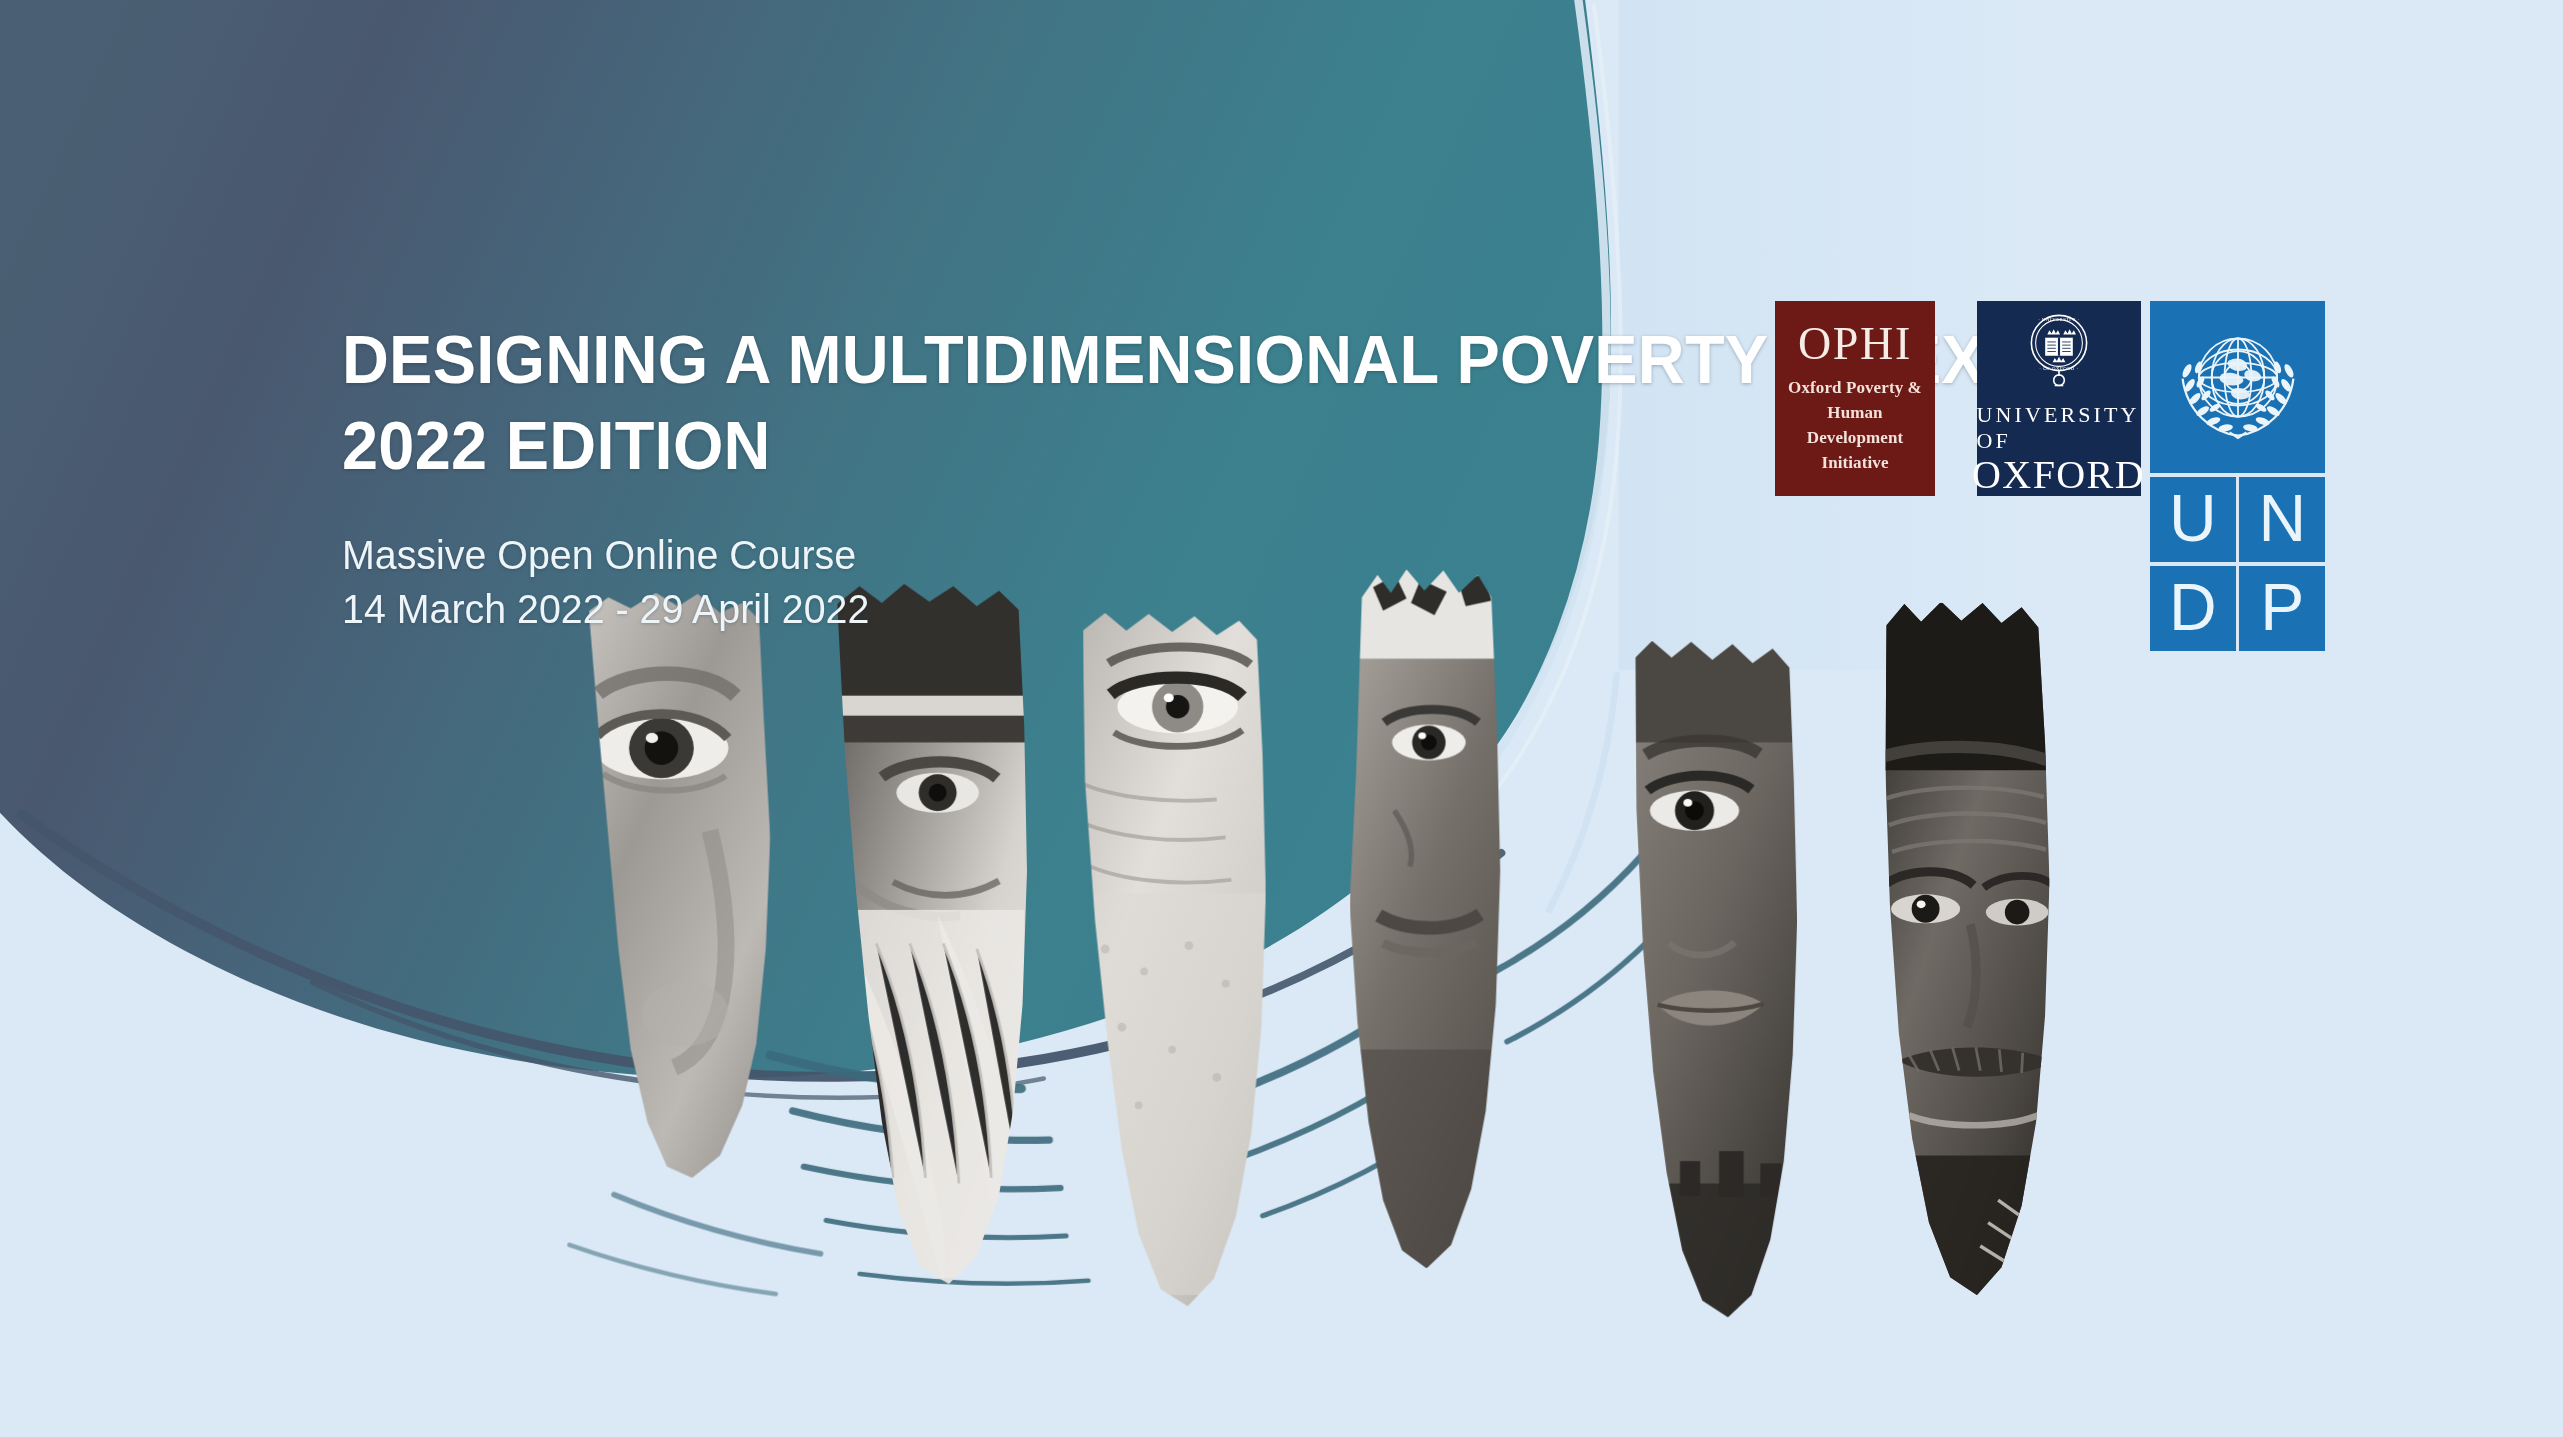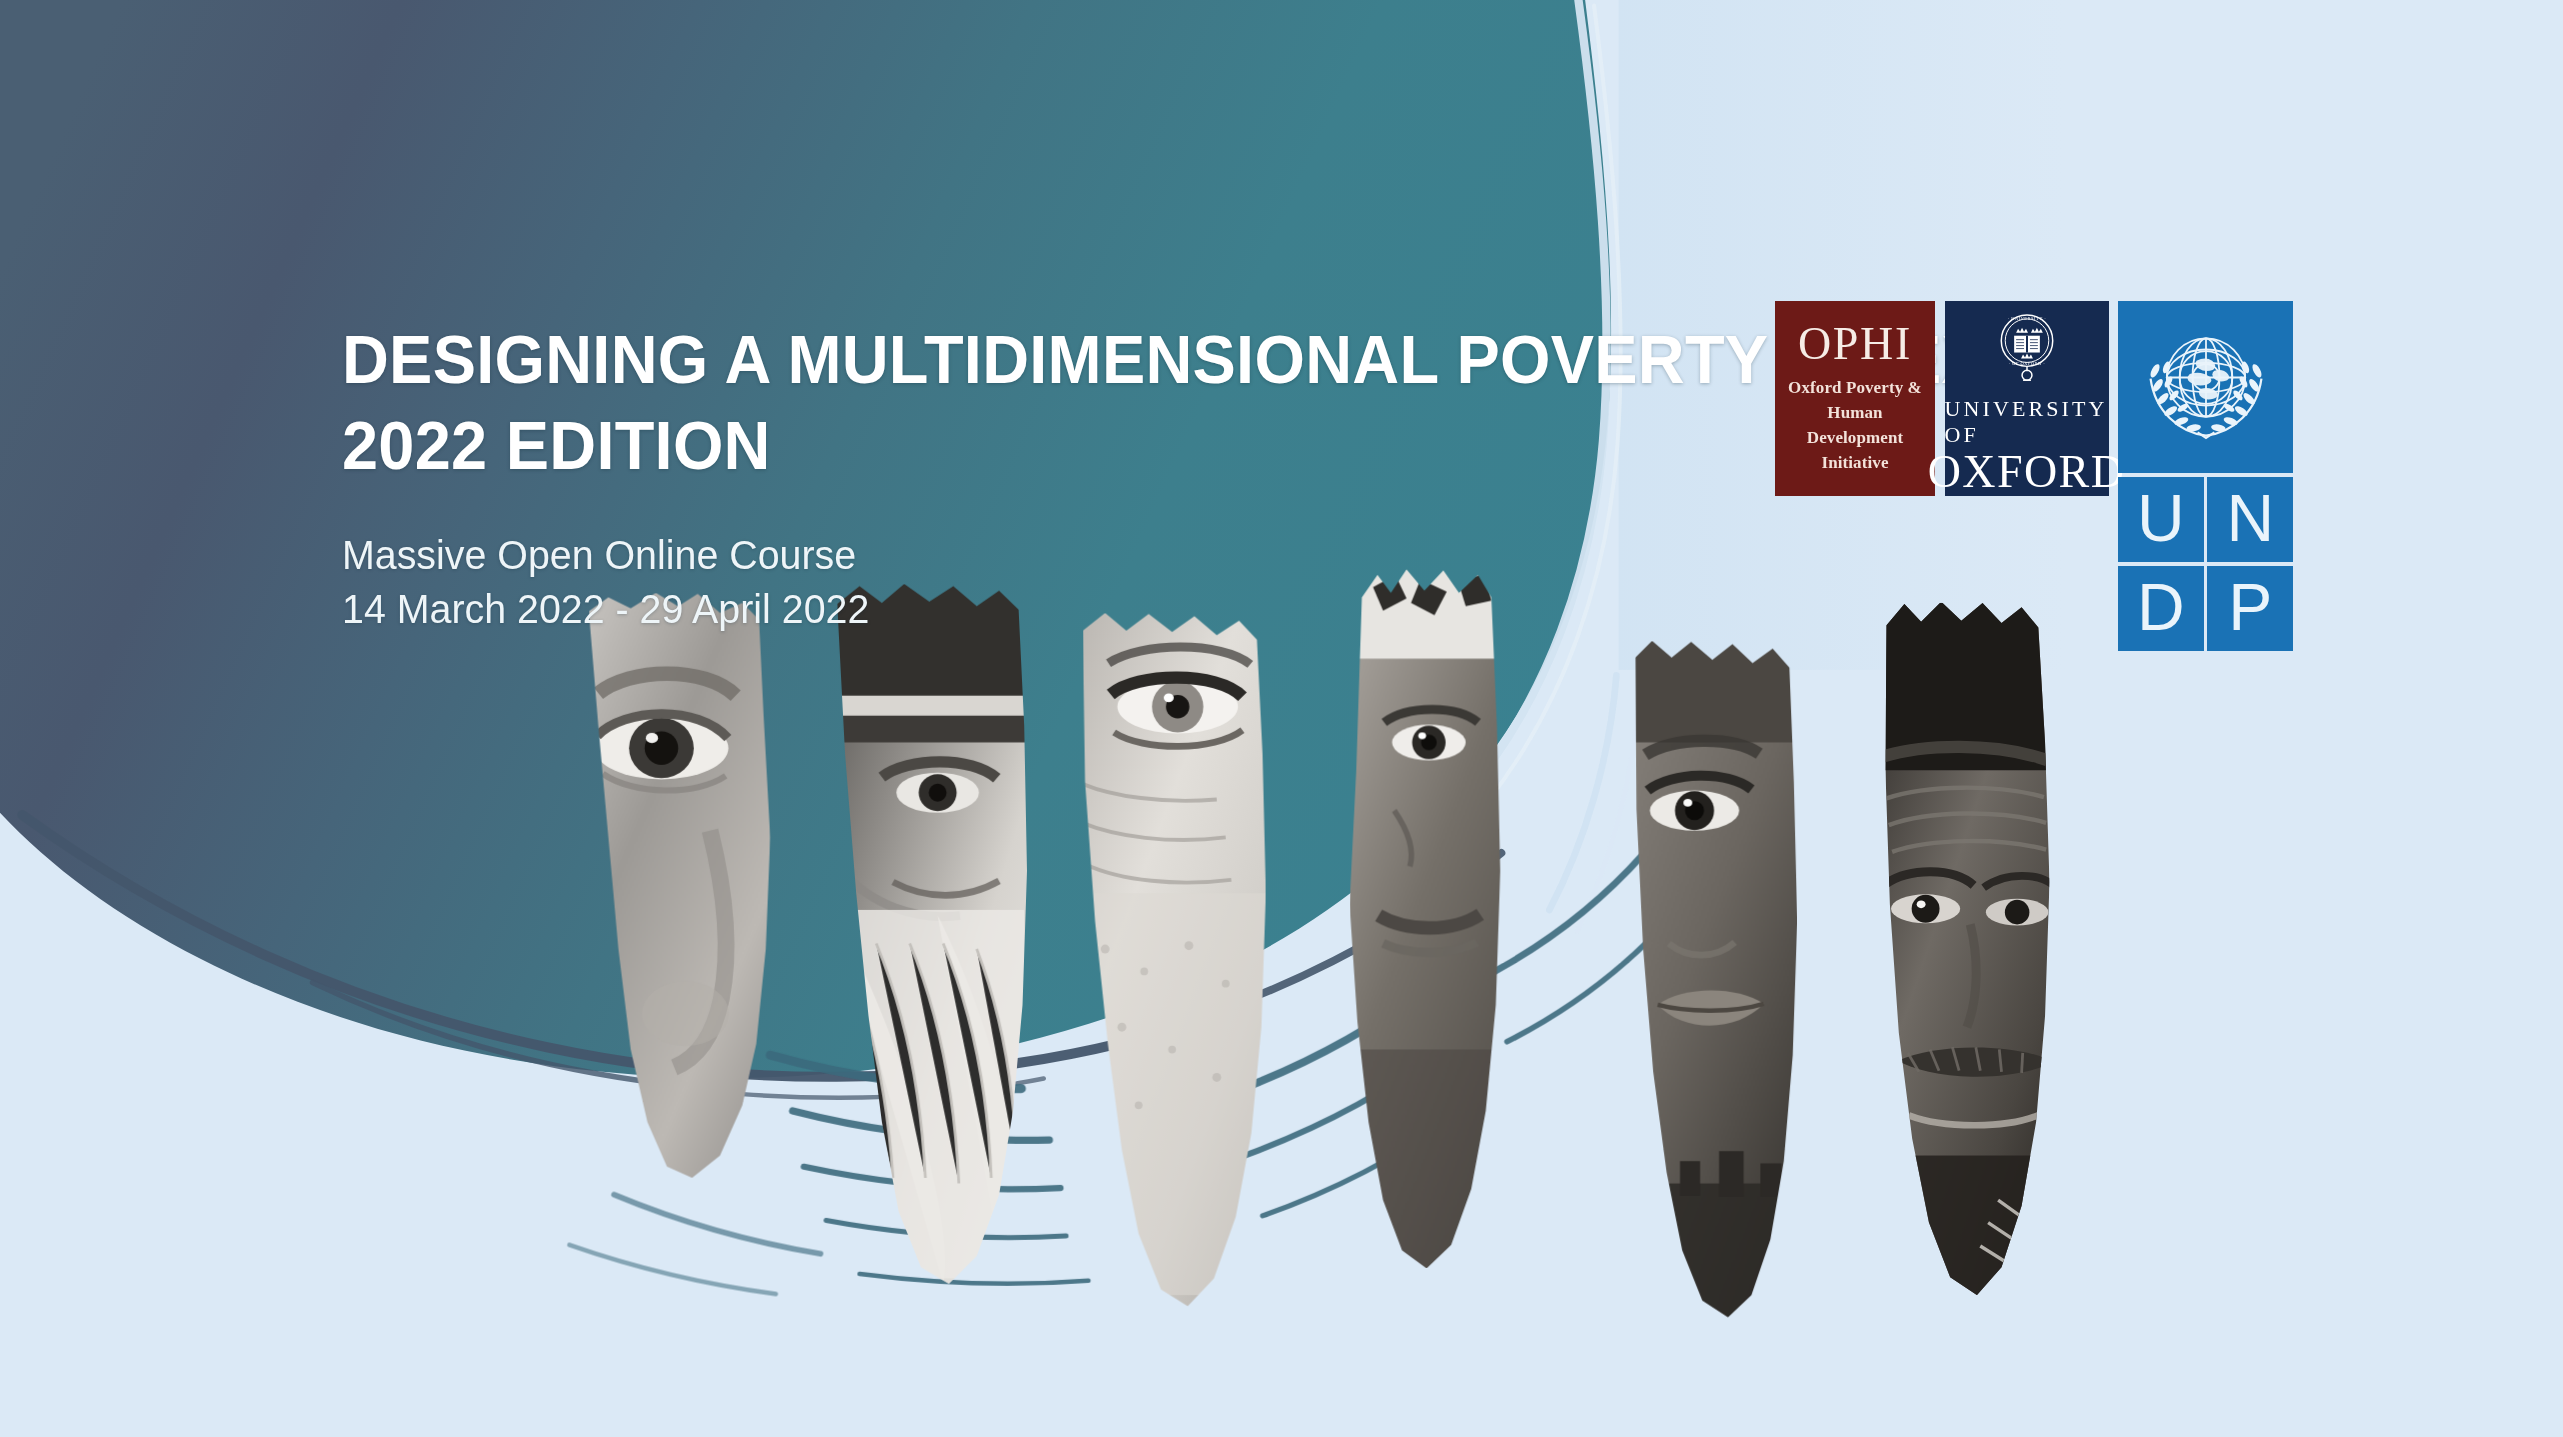--- a/index.html
+++ b/index.html
@@ -82,34 +82,35 @@
     line-height:1.46;
     text-align:center;
     letter-spacing:0.1px;
   }
   .logo-oxford{
     width:164px;height:195px;
     background:#152a50;
     display:flex;flex-direction:column;
     align-items:center;justify-content:flex-start;
     padding-top:7.8px;
+    margin-left:32px;
   }
   .ox-crest{width:76px;height:93px;}
   .ox-uni{
     color:#ffffff;
     font-family:"Liberation Serif", serif;
     font-size:22px;
     letter-spacing:3.1px;
     font-weight:normal;
     margin-top:3.3px;
   }
   .ox-oxford{
     color:#ffffff;
     font-family:"Liberation Serif", serif;
-    font-size:46px;
+    font-size:40px;
     letter-spacing:1.4px;
     font-weight:normal;
     line-height:1.04;
   }
   .logo-undp{
     width:175px;
     display:flex;flex-direction:column;
     gap:3.9px;
   }
   .undp-emblem{

